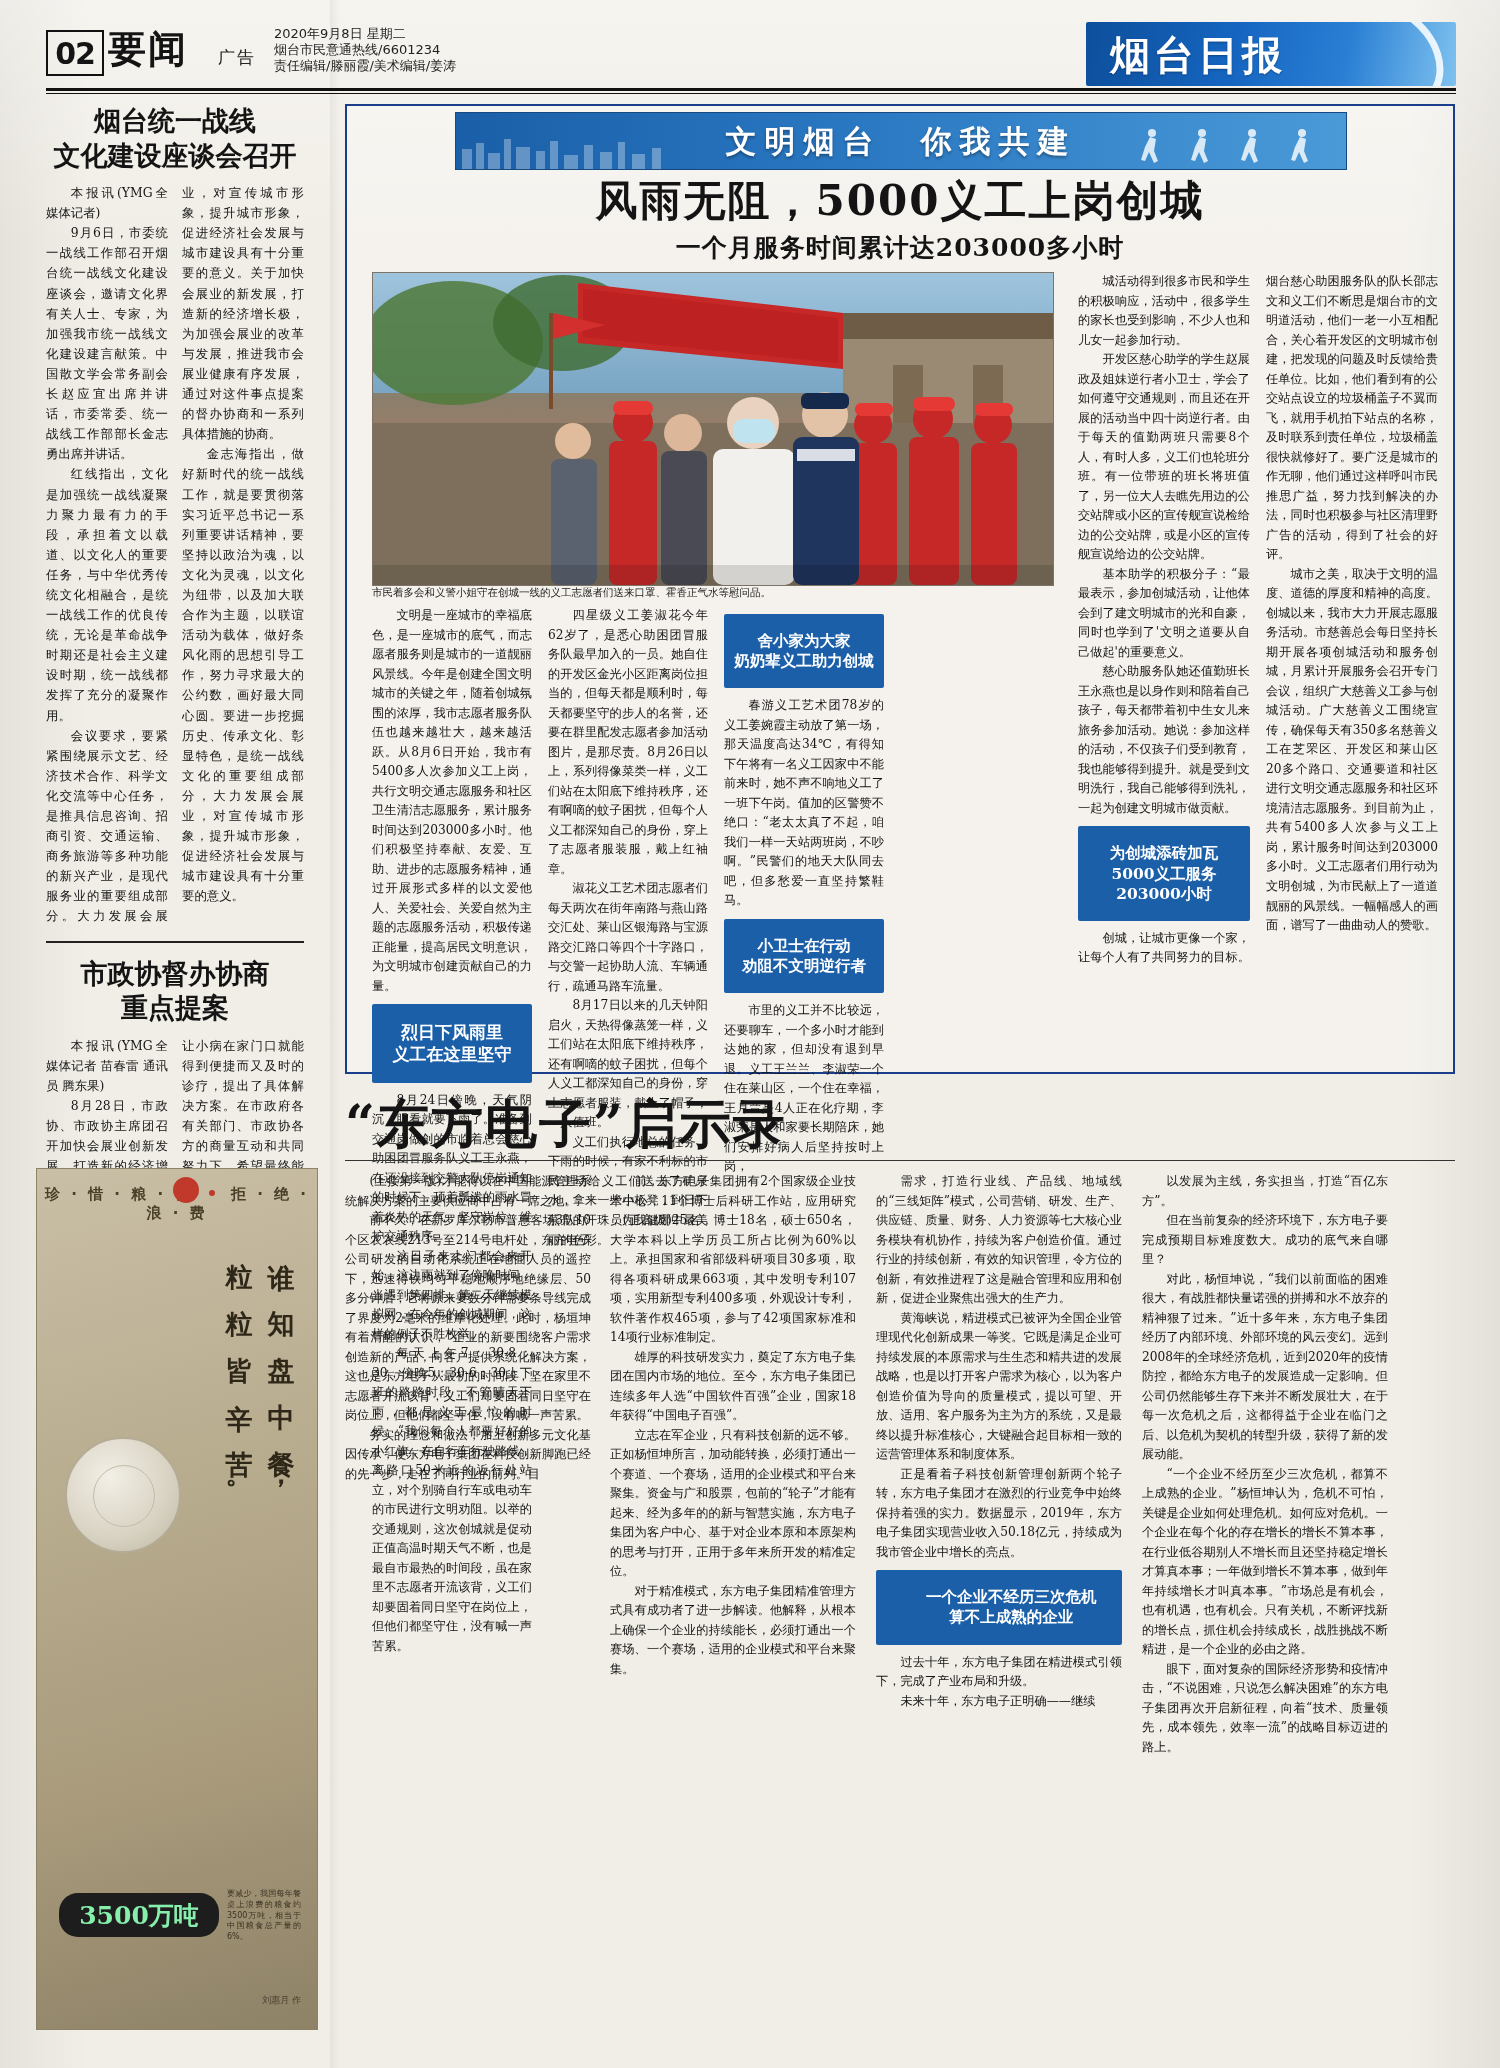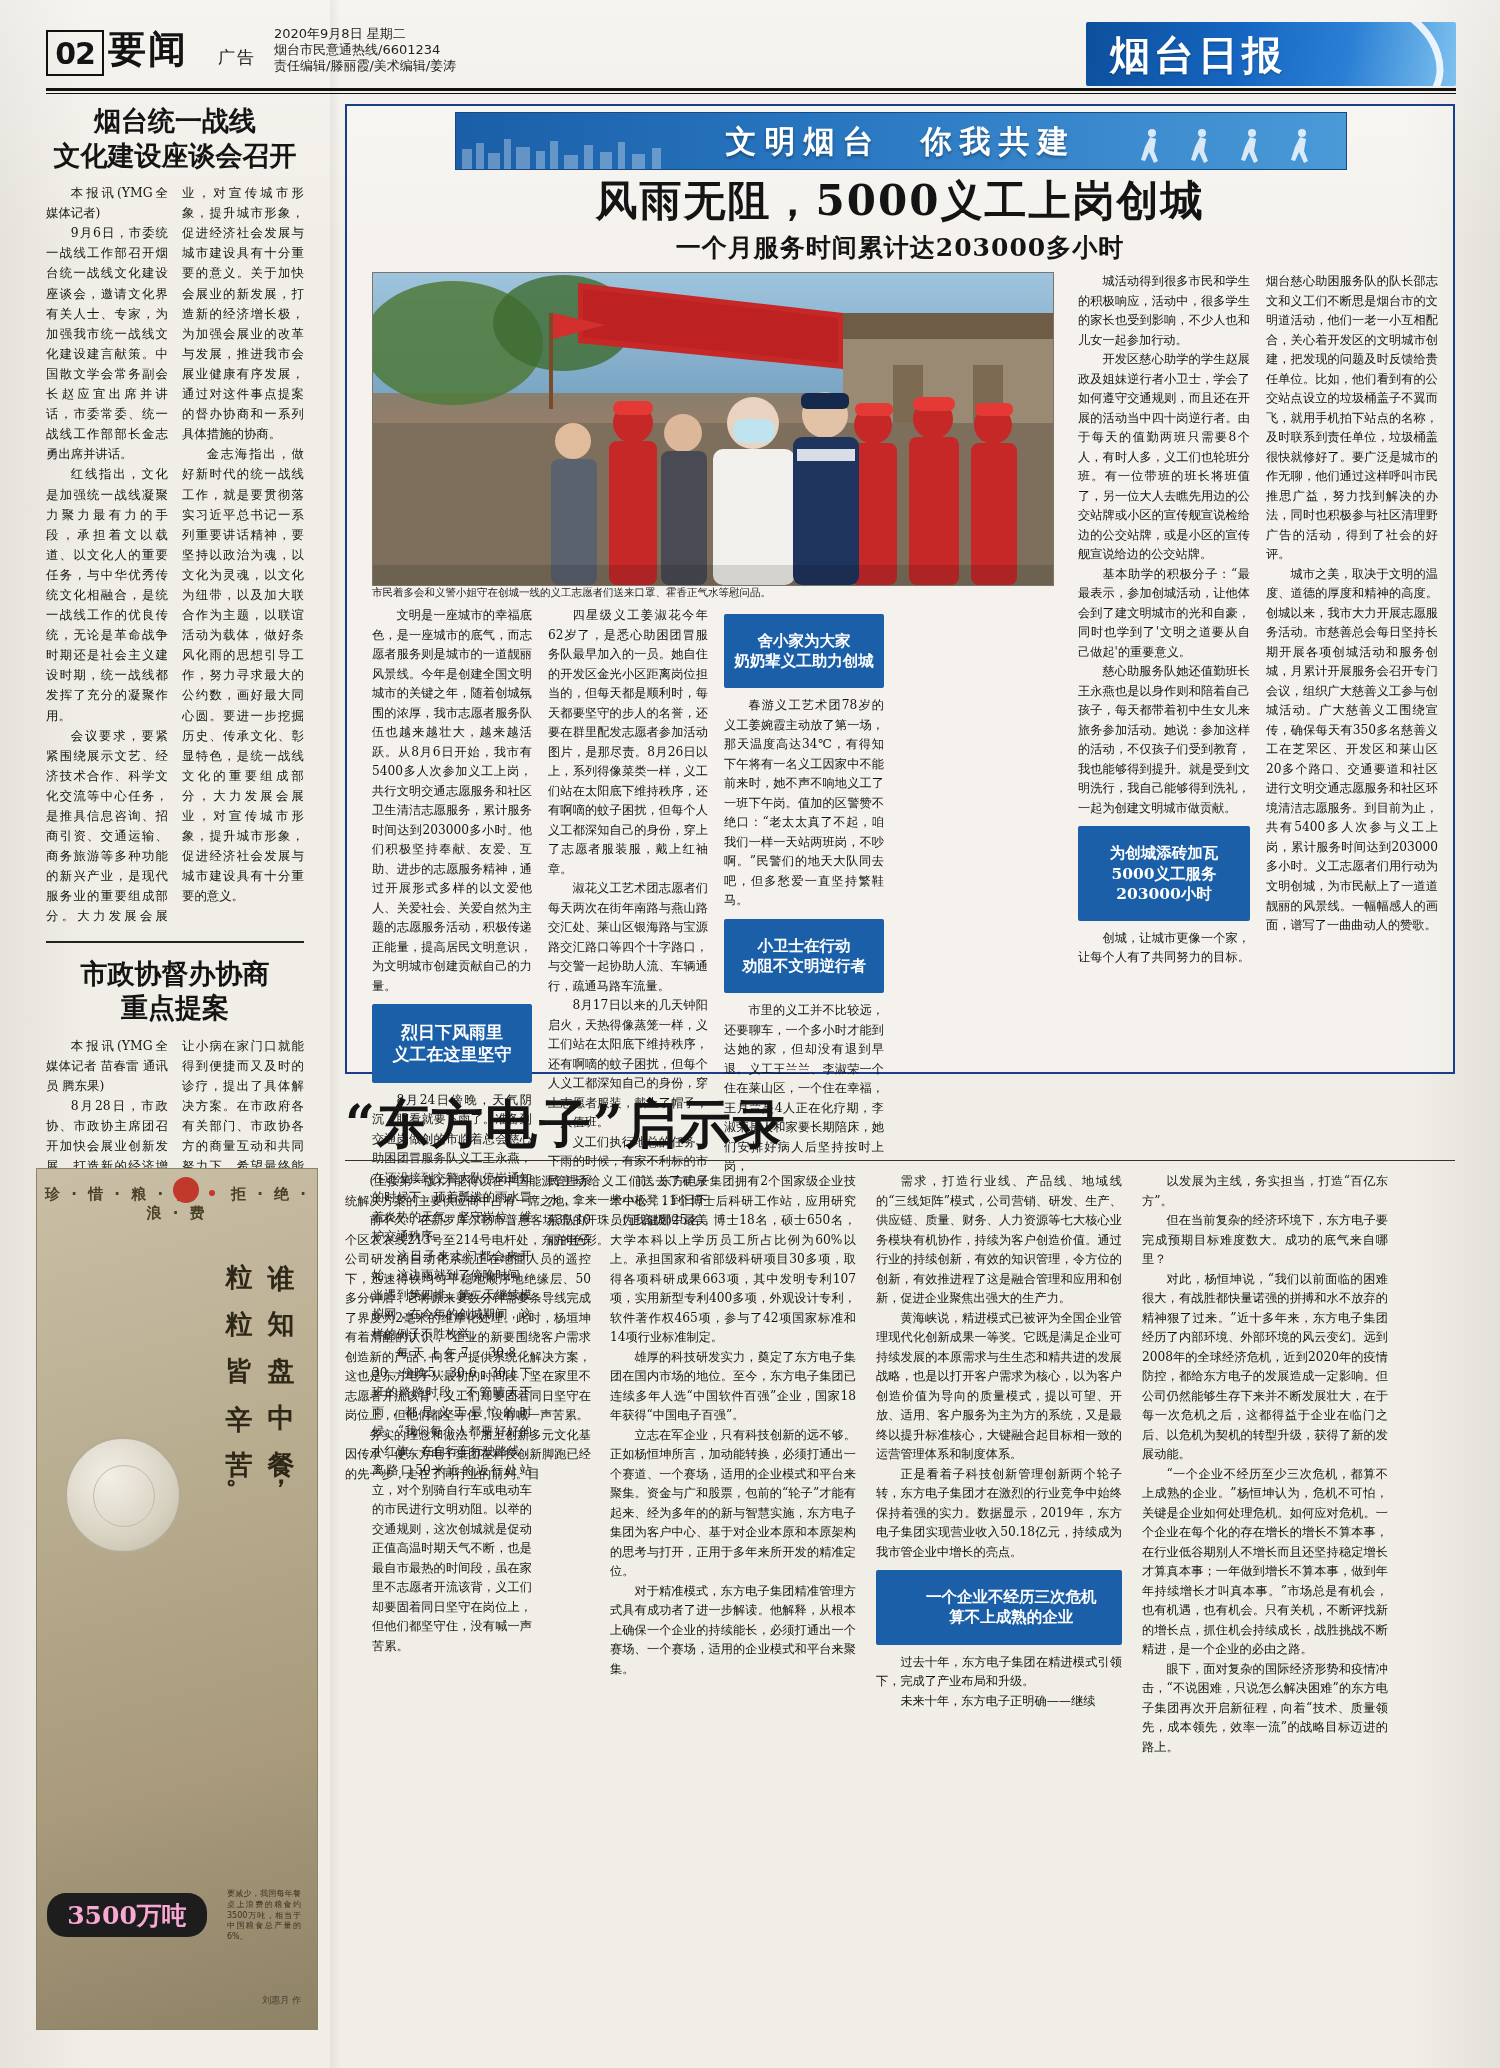--- a/index.html
+++ b/index.html
@@ -93,22 +93,22 @@
   .ad-grain .ag-plate{
     position:absolute;left:28px;top:268px;width:112px;height:112px;border-radius:50%;
     background:radial-gradient(circle at 38% 34%, #f2efe6, #d8d2c2 60%, #bdb6a3 100%);
     border:2px solid #b4ac96;
   }
   .ad-grain .ag-plate:after{
     content:"";position:absolute;left:26px;top:26px;width:60px;height:60px;border-radius:50%;
     border:1px solid #c3bca8;
   }
   .ad-grain .ag-bar{
-    position:absolute;left:10px;bottom:92px;width:160px;height:44px;background:#1d1d1d;
-    color:#f9a8d4;display:flex;align-items:center;justify-content:center;
+    position:absolute;left:22px;bottom:92px;width:160px;height:44px;background:#1d1d1d;
+    color:#86efac;display:flex;align-items:center;justify-content:center;
     font-size:25px;font-weight:bold;font-family:"DejaVu Serif","Liberation Serif",serif;border-radius:19px;
   }
   .ad-grain .ag-note{
     position:absolute;left:190px;bottom:86px;width:74px;font-size:8px;line-height:1.35;color:#3b3324;
     text-align:justify;
   }
   .ad-grain .ag-credit{
     position:absolute;right:16px;bottom:22px;font-size:9px;color:#4a412f;
   }
 

